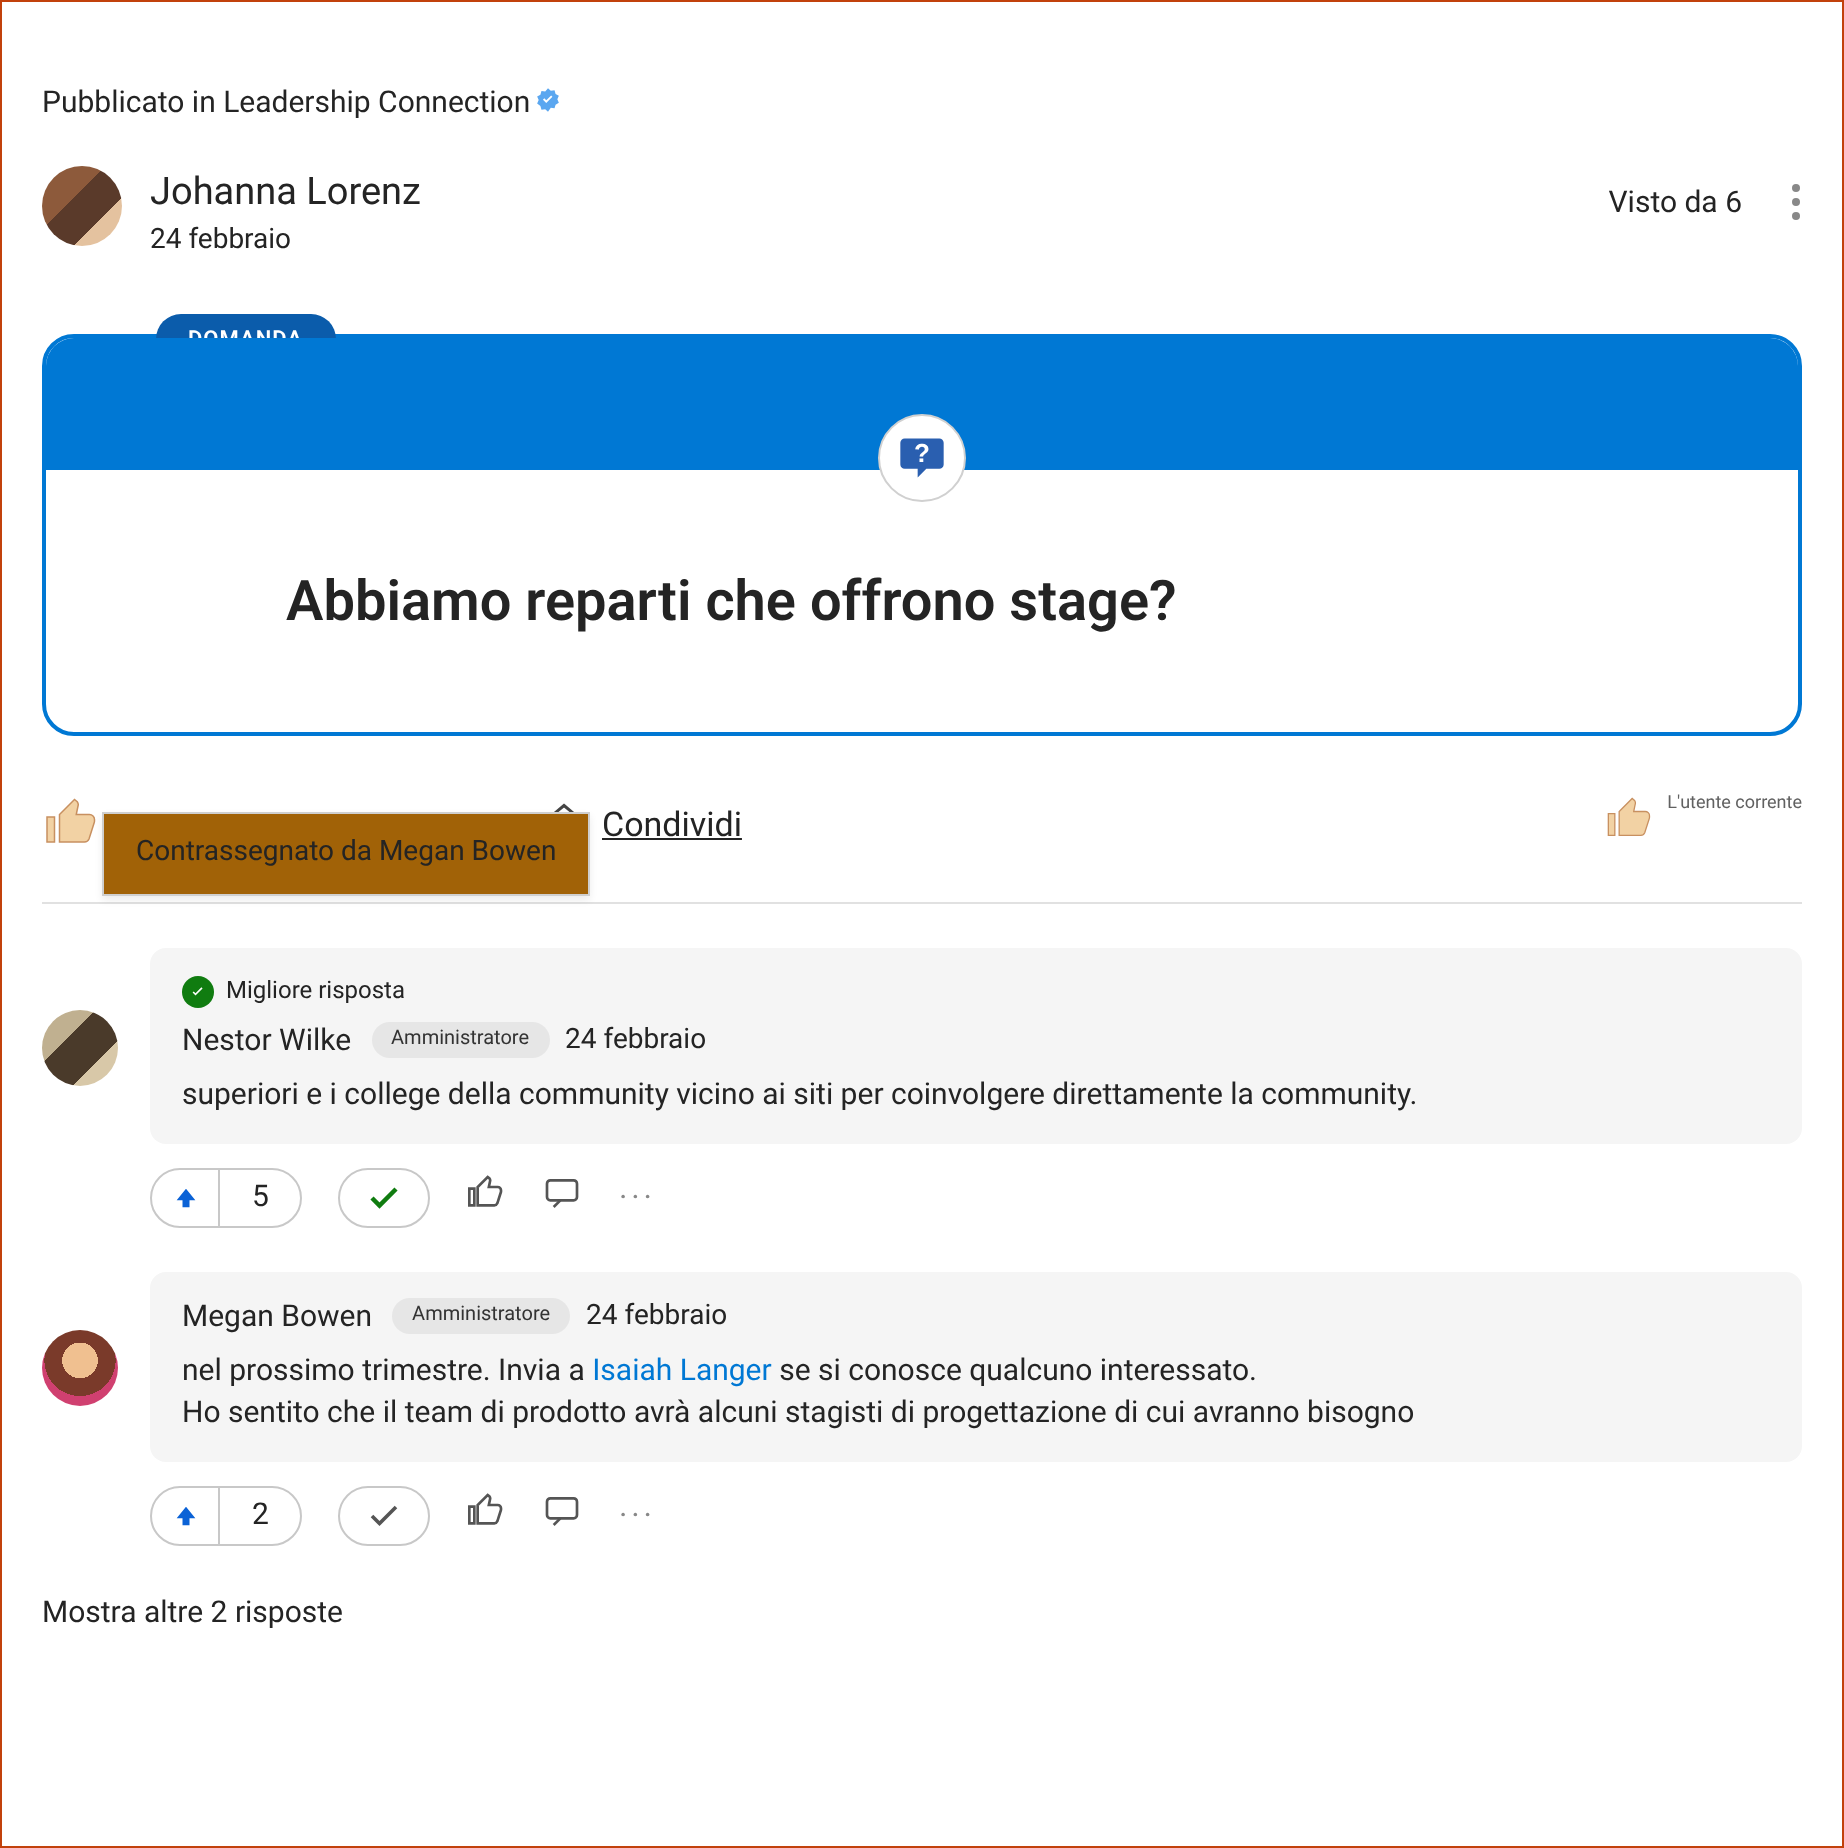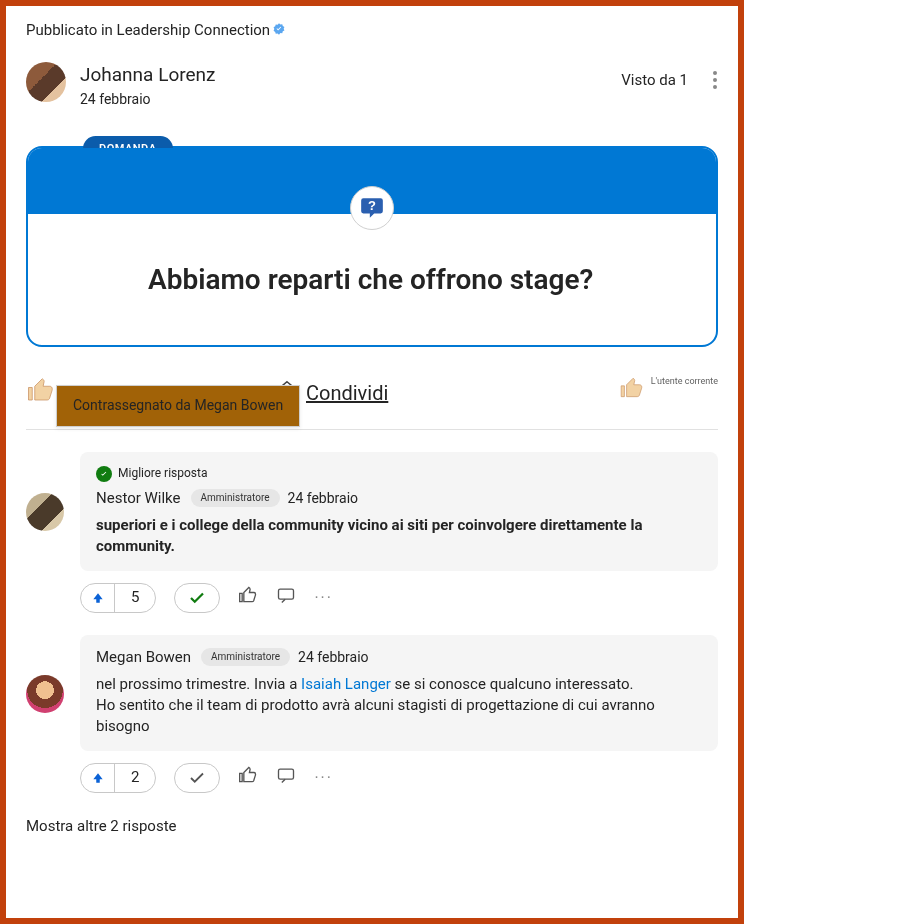--- a/index.html
+++ b/index.html
@@ -16,24 +16,24 @@
   *{box-sizing:border-box}
   body{
     margin:0;
     font-family:"Segoe UI",-apple-system,BlinkMacSystemFont,Roboto,Arial,sans-serif;
     background:#ffffff;
     color:var(--text);
     font-size:14px;
     line-height:1.4;
   }
   .page{
-    width:744px;
+    width:922px;
     height:924px;
-    padding:14px 20px 20px 20px;
-    border:6px solid #c2410c;
+    padding:40px 20px 20px 20px;
+    border:1px solid #c2410c;
     position:relative;
   }
   .posted-in{
     font-size:15px;
     color:var(--text);
   }
   .verified-icon{display:inline-block;vertical-align:middle;margin-left:2px}
   
   .header{
     display:flex;
@@ -98,21 +98,21 @@
   .actions{
     display:flex;
     align-items:center;
     margin:28px 0 0 0;
     position:relative;
     padding-bottom:18px;
     border-bottom:1px solid var(--line);
   }
   .thumb-big{width:30px;height:30px;}
   .share-area{display:flex;align-items:center;margin-left:220px;cursor:pointer}
-  .share-text{text-decoration:underline;margin-left:8px;font-size:20px}
+  .share-text{text-decoration:underline;margin-left:8px;font-size:17px}
   .tooltip{
     position:absolute;
     left:30px;top:10px;
     background:#a16207;
     border:1px solid #cfcfcf;
     padding:10px 16px;
     font-size:14px;
     color:var(--text);
     box-shadow:0 2px 4px rgba(0,0,0,.08);
   }
@@ -149,21 +149,21 @@
   .byline{display:flex;align-items:center;flex-wrap:wrap;margin-bottom:6px}
   .byline .name{font-size:15px;color:var(--text);margin-right:10px}
   .role-chip{
     background:var(--chip);
     font-size:10px;
     padding:2px 10px;border-radius:10px;
     margin-right:8px;color:#333;
   }
   .byline .date{font-size:14px;color:var(--text)}
   .body-line{font-size:15px;color:var(--text);}
-  .body-bold{font-weight:700}
+  .body-bold{font-weight:400}
   .mention{color:var(--blue)}
   
   .carow{
     display:flex;align-items:center;
     margin:12px 0 0 54px;
     gap:18px;
   }
   .vote-pill{
     display:flex;align-items:center;
     border:1px solid #c8c8c8;border-radius:18px;
@@ -199,21 +199,21 @@
     </span>
   </div>
 
   <div class="header">
     <div class="avatar av-johanna"></div>
     <div>
       <div class="author-name">Johanna Lorenz</div>
       <div class="author-date">24 febbraio</div>
     </div>
     <div class="header-spacer"></div>
-    <div class="seen-by">Visto da 1</div>
+    <div class="seen-by">Visto da 6</div>
     <div class="more-icon">
       <svg width="6" height="20" viewBox="0 0 6 20" fill="#888">
           <circle cx="3" cy="3" r="2"></circle>
           <circle cx="3" cy="10" r="2"></circle>
           <circle cx="3" cy="17" r="2"></circle>
         </svg>
     </div>
   </div>
 
   <div class="qcard">

